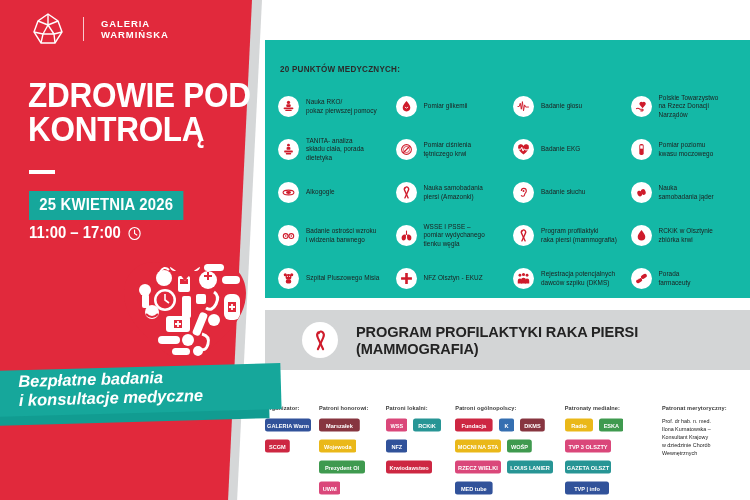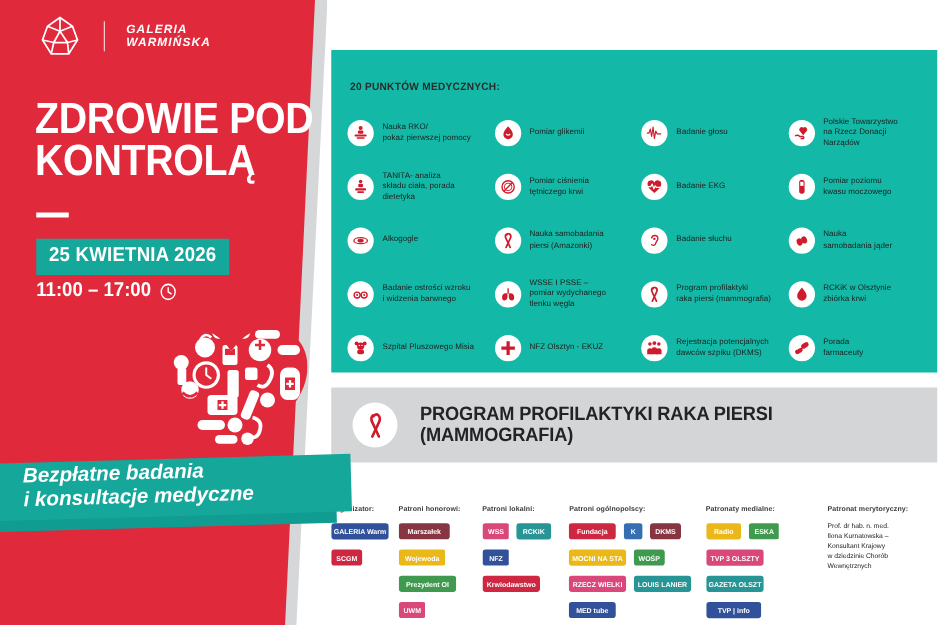--- a/index.html
+++ b/index.html
@@ -29,21 +29,20 @@
     background: #d5d7d8;
     clip-path: polygon(0 0, 100% 0, 90.5% 100%, 0 100%);
     z-index: 1;
   }
 
   
   .logo-wrap {
     position: absolute; left: 30px; top: 12px;
     display: flex; align-items: center; gap: 17px;
     z-index: 6;
-    font-style: italic;
   }
   .logo-mark { width: 36px; height: 34px; flex: none; }
   .logo-divider { width: 1px; height: 24px; background: rgba(255,255,255,.75); }
   .logo-text {
     color: #fff; line-height: 1.18;
     font-size: 9.5px; font-weight: 700; letter-spacing: .9px;
   }
 
   
   .headline {
@@ -152,21 +151,21 @@
     font-size: 6.4px; line-height: 1.32; color: #1d1d1d;
     letter-spacing: .05px;
   }
 
   
   .mammo-banner {
     position: absolute; left: 265px; top: 310px;
     width: 485px; height: 60px;
     background: #d3d5d6;
     z-index: 3;
-    display: flex; align-items: center;
+    display: flex; align-items: center; padding-left: 20px;
   }
   .mammo-badge {
     width: 36px; height: 36px; border-radius: 50%;
     background: #ffffff; margin-left: 17px; flex: none;
     display: flex; align-items: center; justify-content: center;
   }
   .mammo-badge svg { width: 21px; height: 21px; }
   .mammo-title {
     margin-left: 18px;
     font-size: 15.5px; font-weight: 700; color: #232323;

